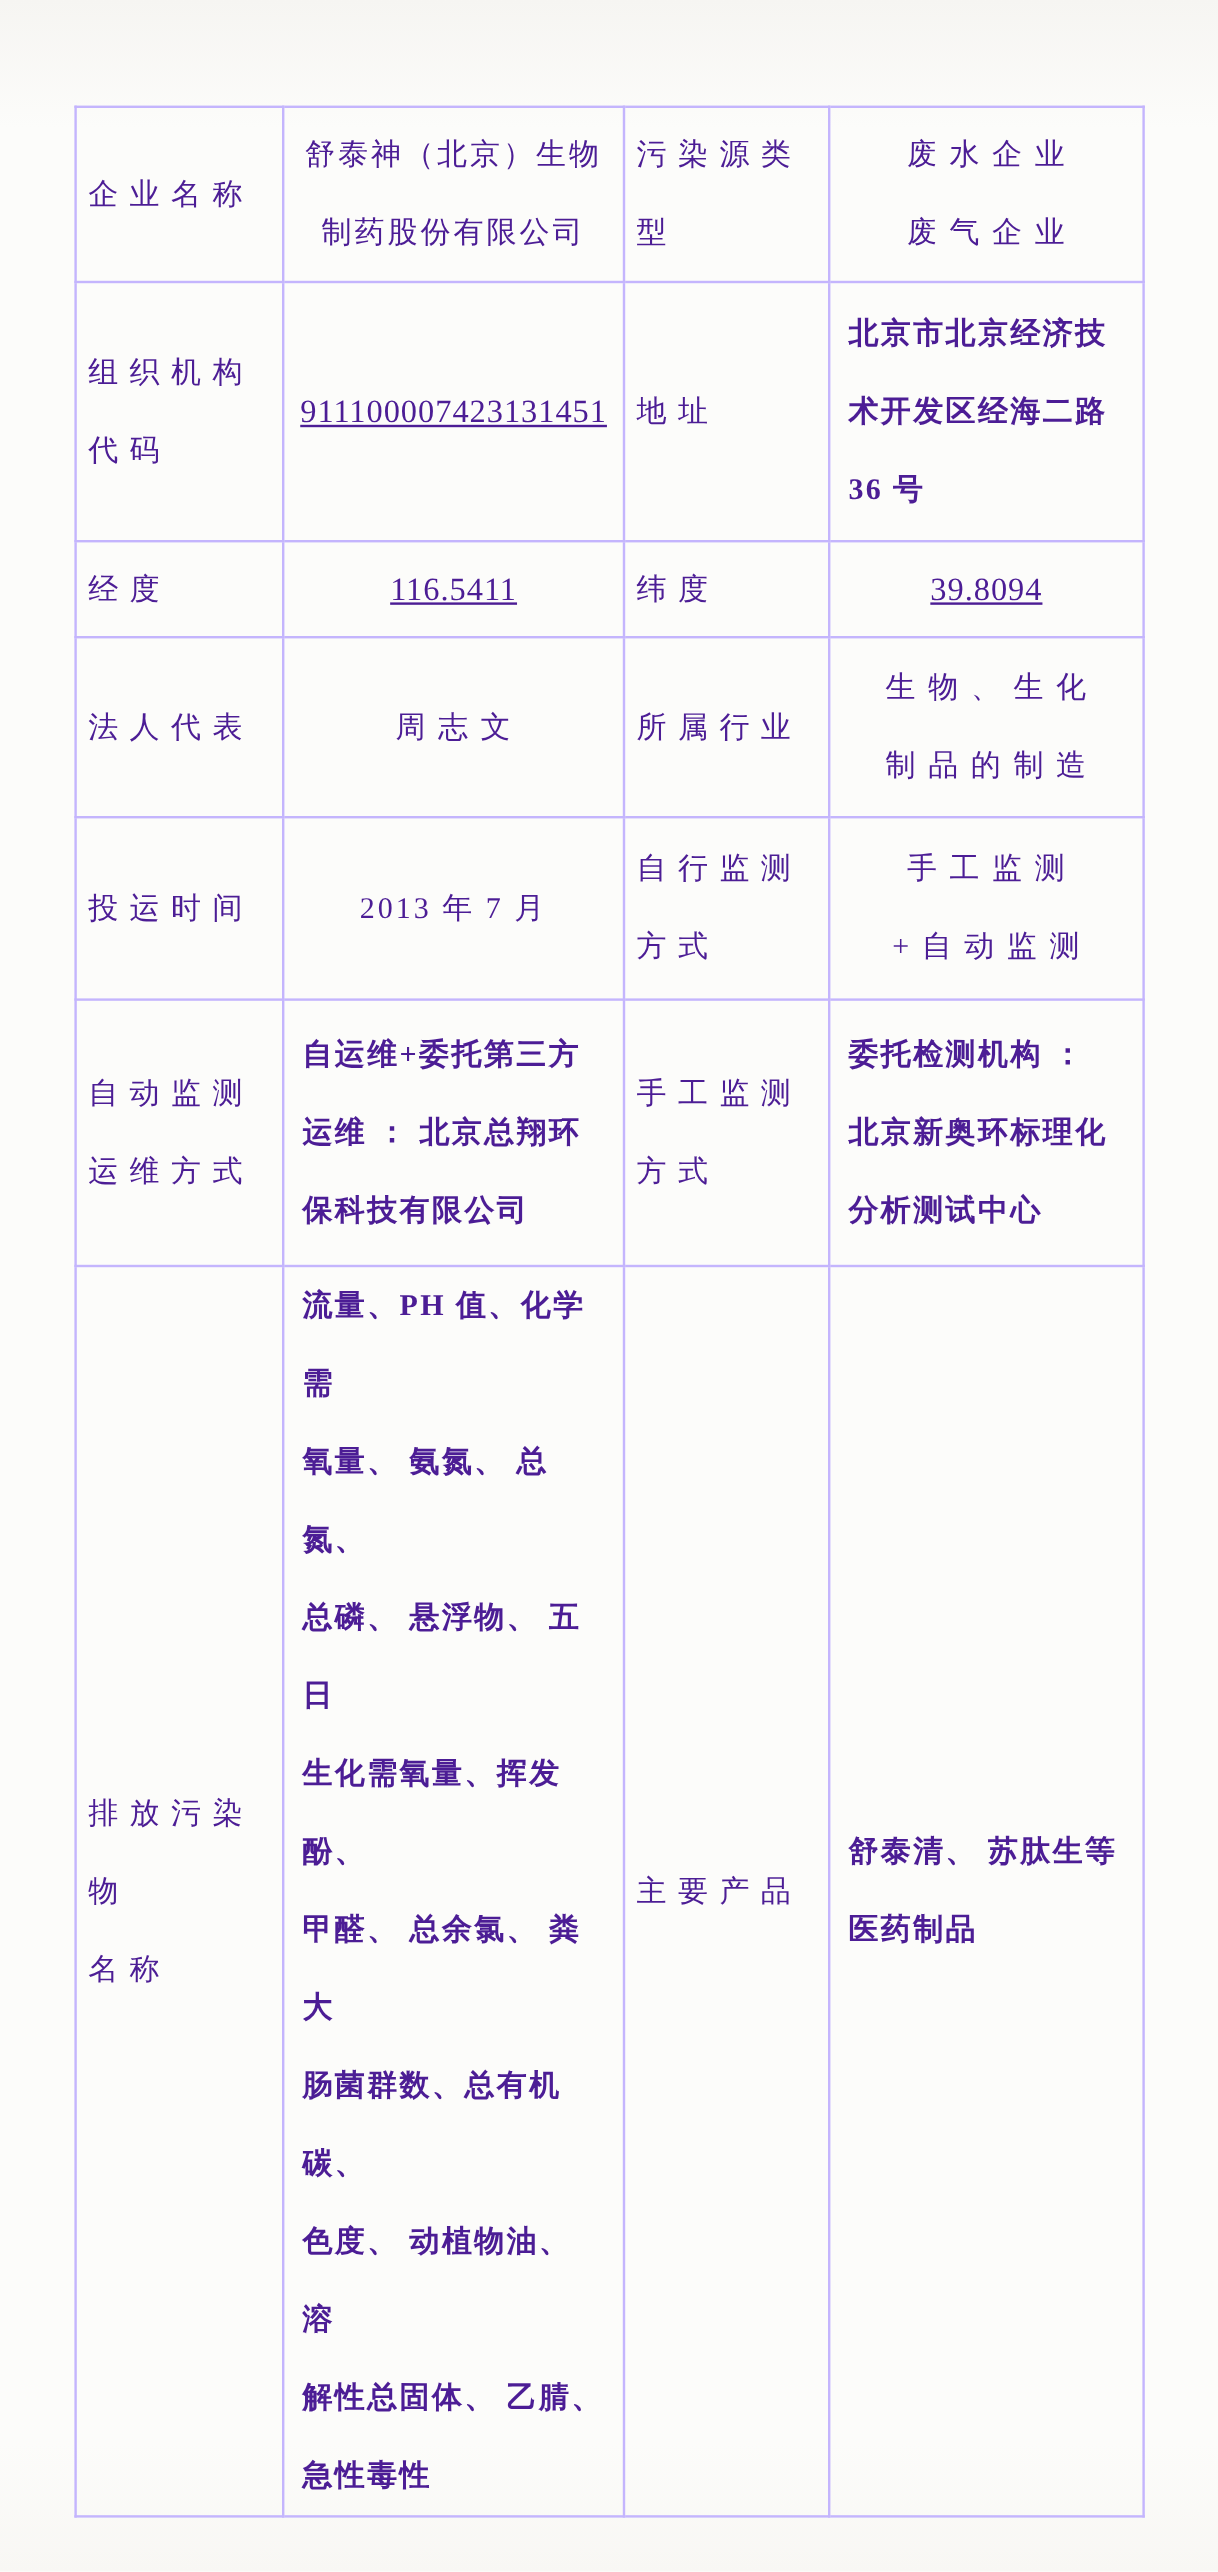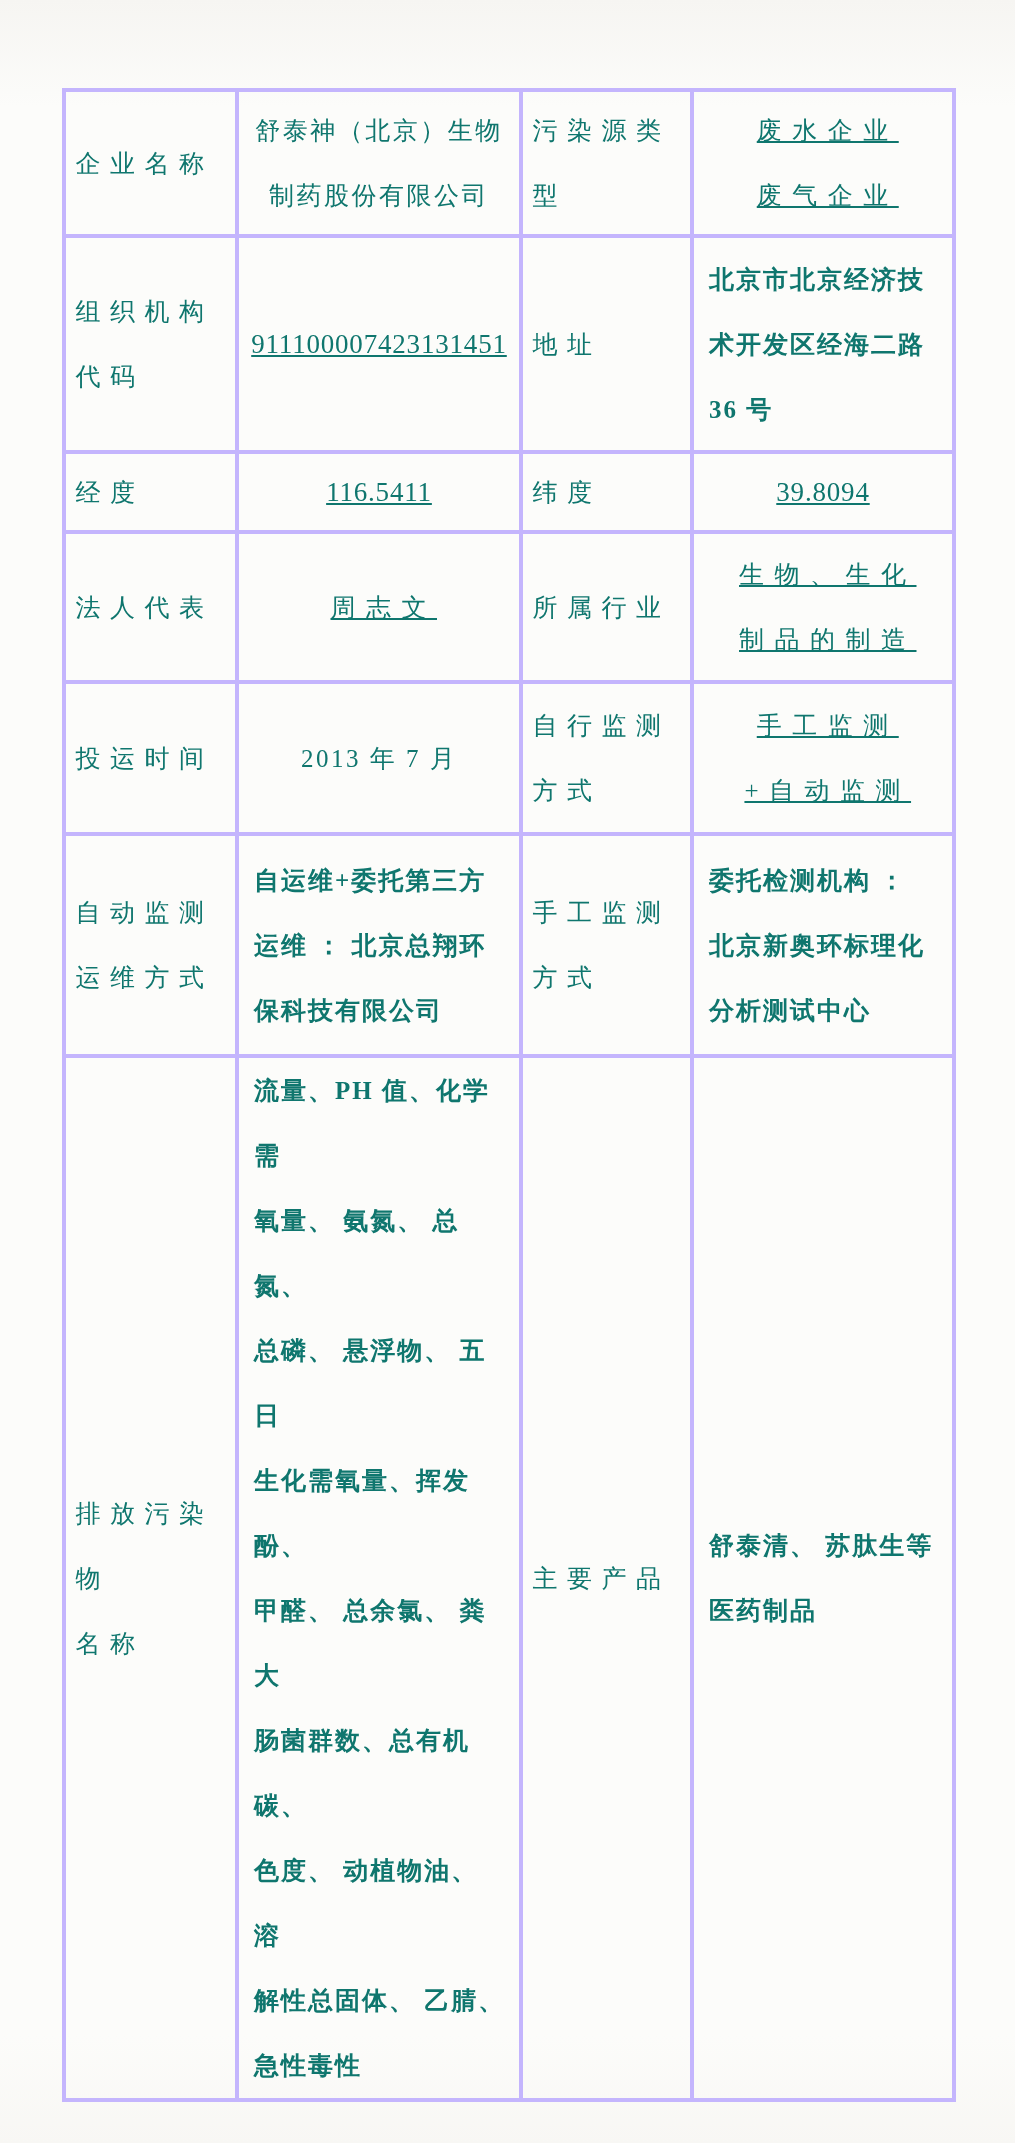--- a/index.html
+++ b/index.html
@@ -16,24 +16,24 @@
   }
   table.info-table {
     position: absolute;
     left: 62px;
     top: 88px;
     width: 890px;
     border-collapse: collapse;
     table-layout: fixed;
   }
   td {
-    border: 4px solid #c4b5fd;
+    border: 2px solid #c4b5fd;
     vertical-align: middle;
     white-space: pre-line;
-    color: #0f766e;
+    color: #4c1d95;
     font-size: 25px;
     line-height: 2.6;
     overflow: hidden;
   }
   
   tr.h146 { height: 146px; }
   tr.h216 { height: 216px; }
   tr.h80  { height: 80px; margin-left: 42px;  }
   tr.h150 { height: 150px; }
   tr.h152 { height: 152px; }
@@ -45,21 +45,20 @@
     letter-spacing: 0.38em;
     padding-left: 0.38em;
   }
   .value {
     text-align: center;
     letter-spacing: 0.1em;
   }
   .spread {
     letter-spacing: 0.42em;
     padding-left: 0.42em;
-    text-decoration: underline;
   }
   .num {
     font-size: 27px;
     letter-spacing: 0.03em;
     font-family: "Liberation Serif", "DejaVu Serif", serif;
     text-decoration: underline;
   }
   .left {
     text-align: left;
     padding: 0 10px 0 15px;

